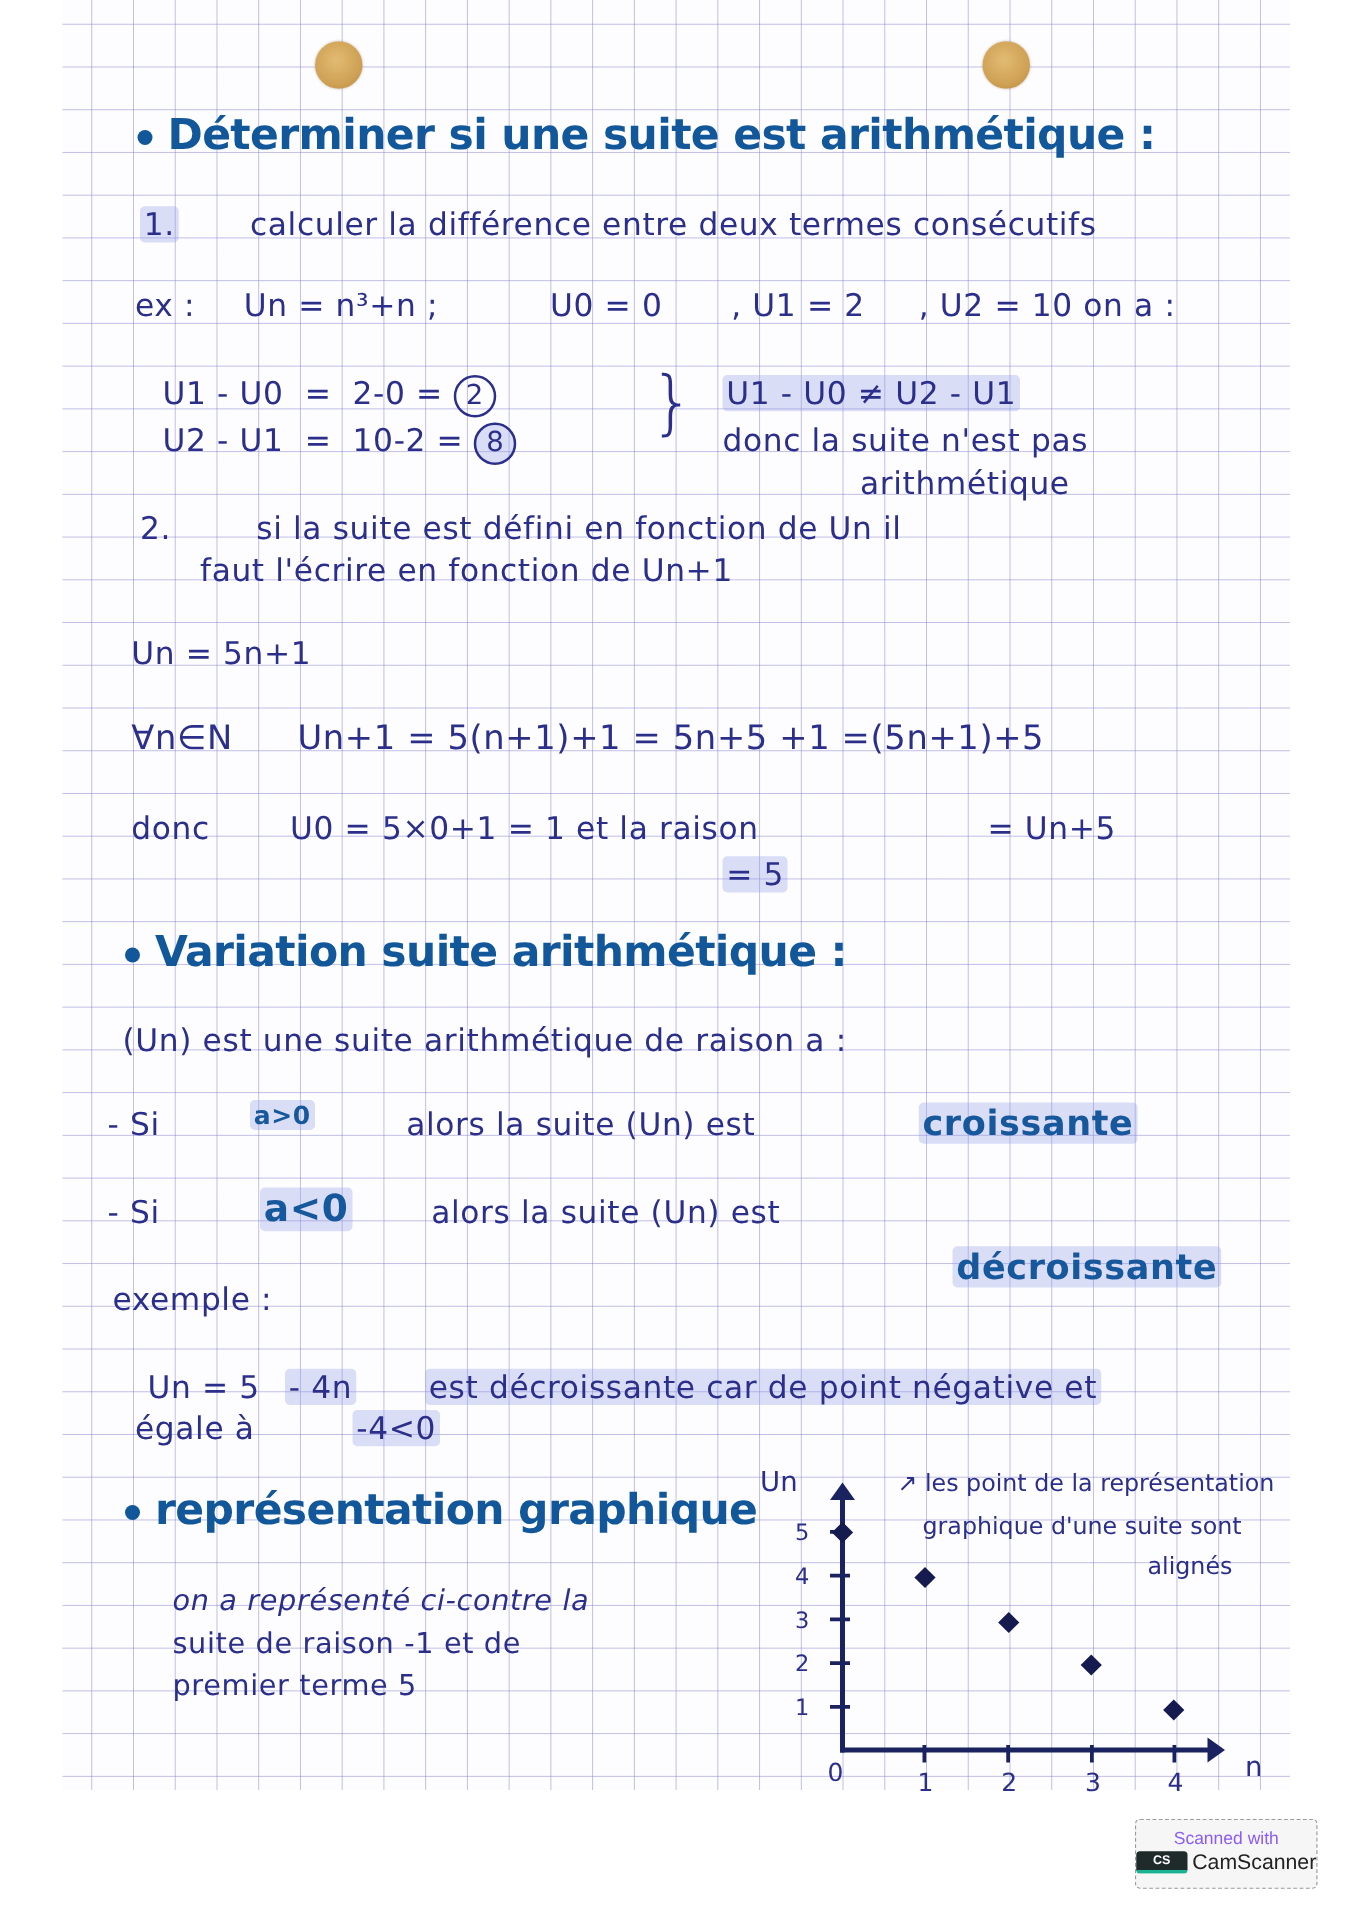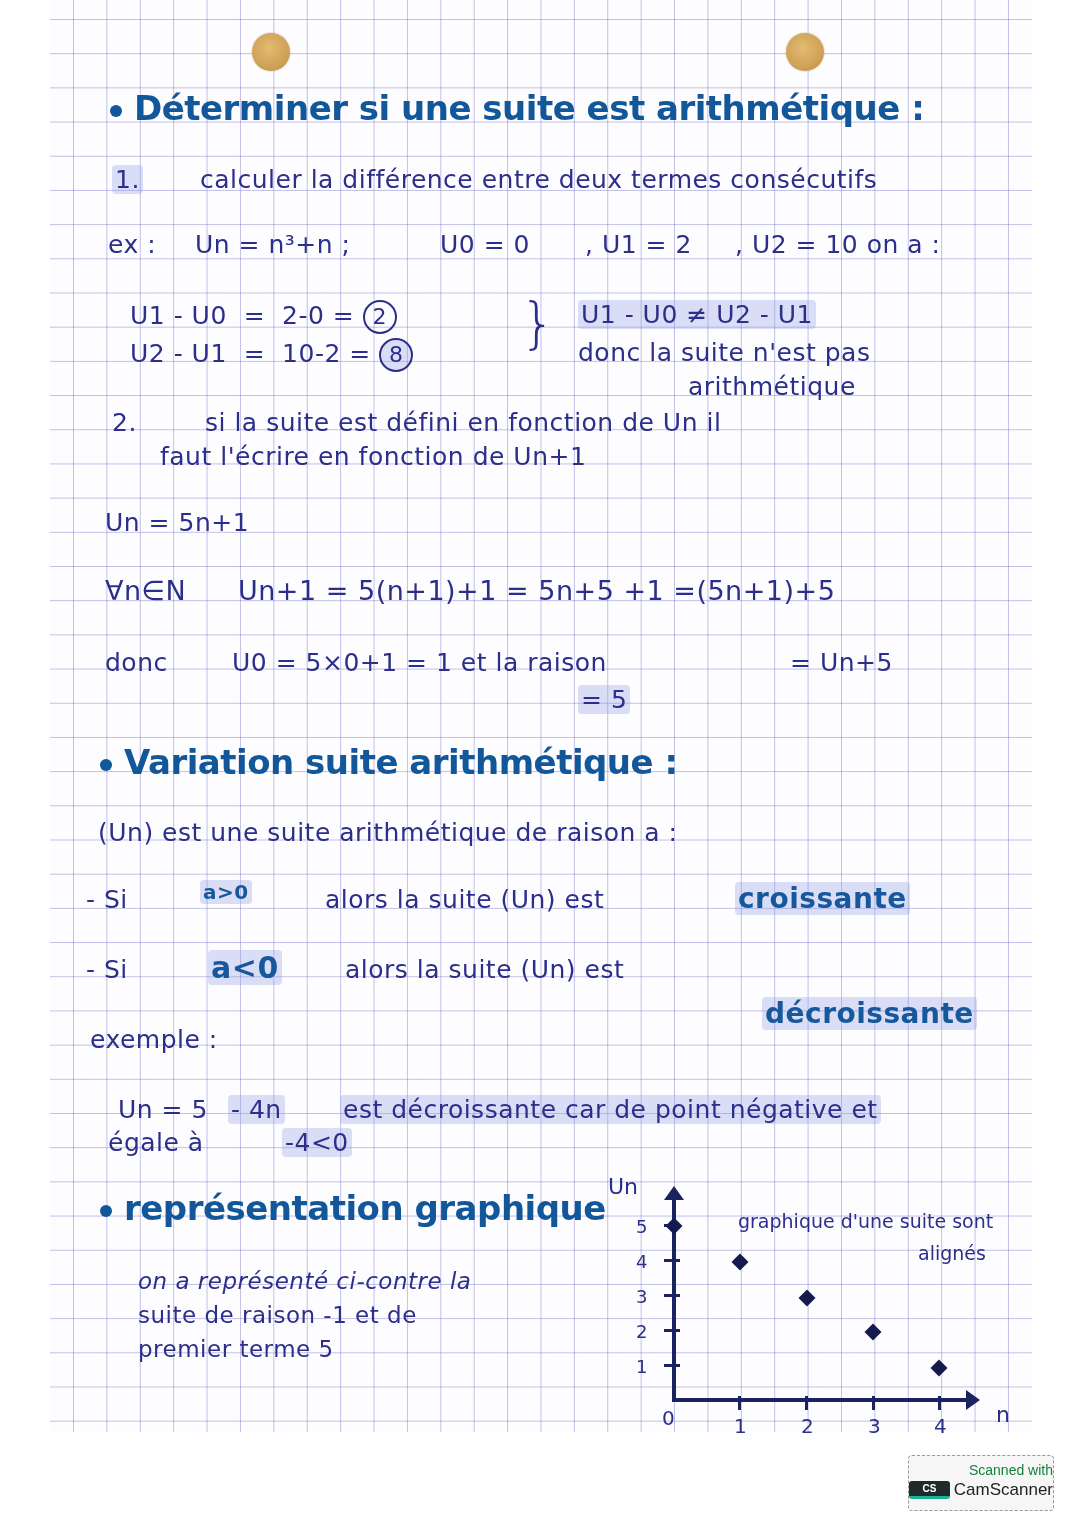--- a/index.html
+++ b/index.html
@@ -48,21 +48,21 @@
   .xtick { position:absolute; top:228px; width:3px; height:14px; background:#1b2260; }
   .ylab { position:absolute; left:36px; font-size:18px; color:#2b2f8a; }
   .xlab { position:absolute; top:246px; font-size:20px; color:#2b2f8a; }
   .pt { position:absolute; width:12px; height:12px; background:#151a4f; transform:rotate(45deg); }
   .ann { position:absolute; font-size:19px; color:#2b2f8a; white-space:nowrap; }
   .watermark {
     position:absolute; left:908px; top:1455px; width:144px; height:54px;
     border:1.5px dashed #9a9a9a; border-radius:4px; background:#f6f6f6;
     text-align:center; font-family:"Liberation Sans", sans-serif;
   }
-  .wm-top { font-size:14px; color:#15803d; margin-top:6px;text-align:right; }
+  .wm-top { font-size:14px; color:#8b5cf6; margin-top:6px; }
   .wm-bottom { font-size:17px; color:#222; font-weight:500; margin-top:2px; display:flex; align-items:center; justify-content:center; gap:4px; }
   .cs-logo { display:inline-block; width:42px; height:18px; border-radius:3px; background:#1f2a2a; color:#fff; font-size:10px; font-weight:bold; line-height:16px; border-bottom:3px solid #1ab394; box-sizing:border-box; }
 </style>
 </head>
 <body>
 
 <div class="paper"></div>
 <div class="hole" style="left:252px;top:33px;"></div>
 <div class="hole" style="left:786px;top:33px;"></div>
 
@@ -161,20 +161,21 @@
   <div class="xlab" style="left:268px;">3</div>
   <div class="xlab" style="left:334px;">4</div>
   <div class="xlab" style="left:396px;top:234px;font-size:22px;">n</div>
 
   <div class="pt" style="left:68px;top:52px;"></div>
   <div class="pt" style="left:134px;top:88px;"></div>
   <div class="pt" style="left:201px;top:124px;"></div>
   <div class="pt" style="left:267px;top:158px;"></div>
   <div class="pt" style="left:333px;top:194px;"></div>
 
+  <div class="ann" style="left:118px;top:8px;">↗ les point de la représentation</div>
   <div class="ann" style="left:138px;top:42px;">graphique d'une suite sont</div>
   <div class="ann" style="left:318px;top:74px;">alignés</div>
 </div>
 
 <div class="watermark">
   <div class="wm-top">Scanned with</div>
   <div class="wm-bottom">
     <span class="cs-logo">CS</span>
     <span>CamScanner</span>
   </div>

